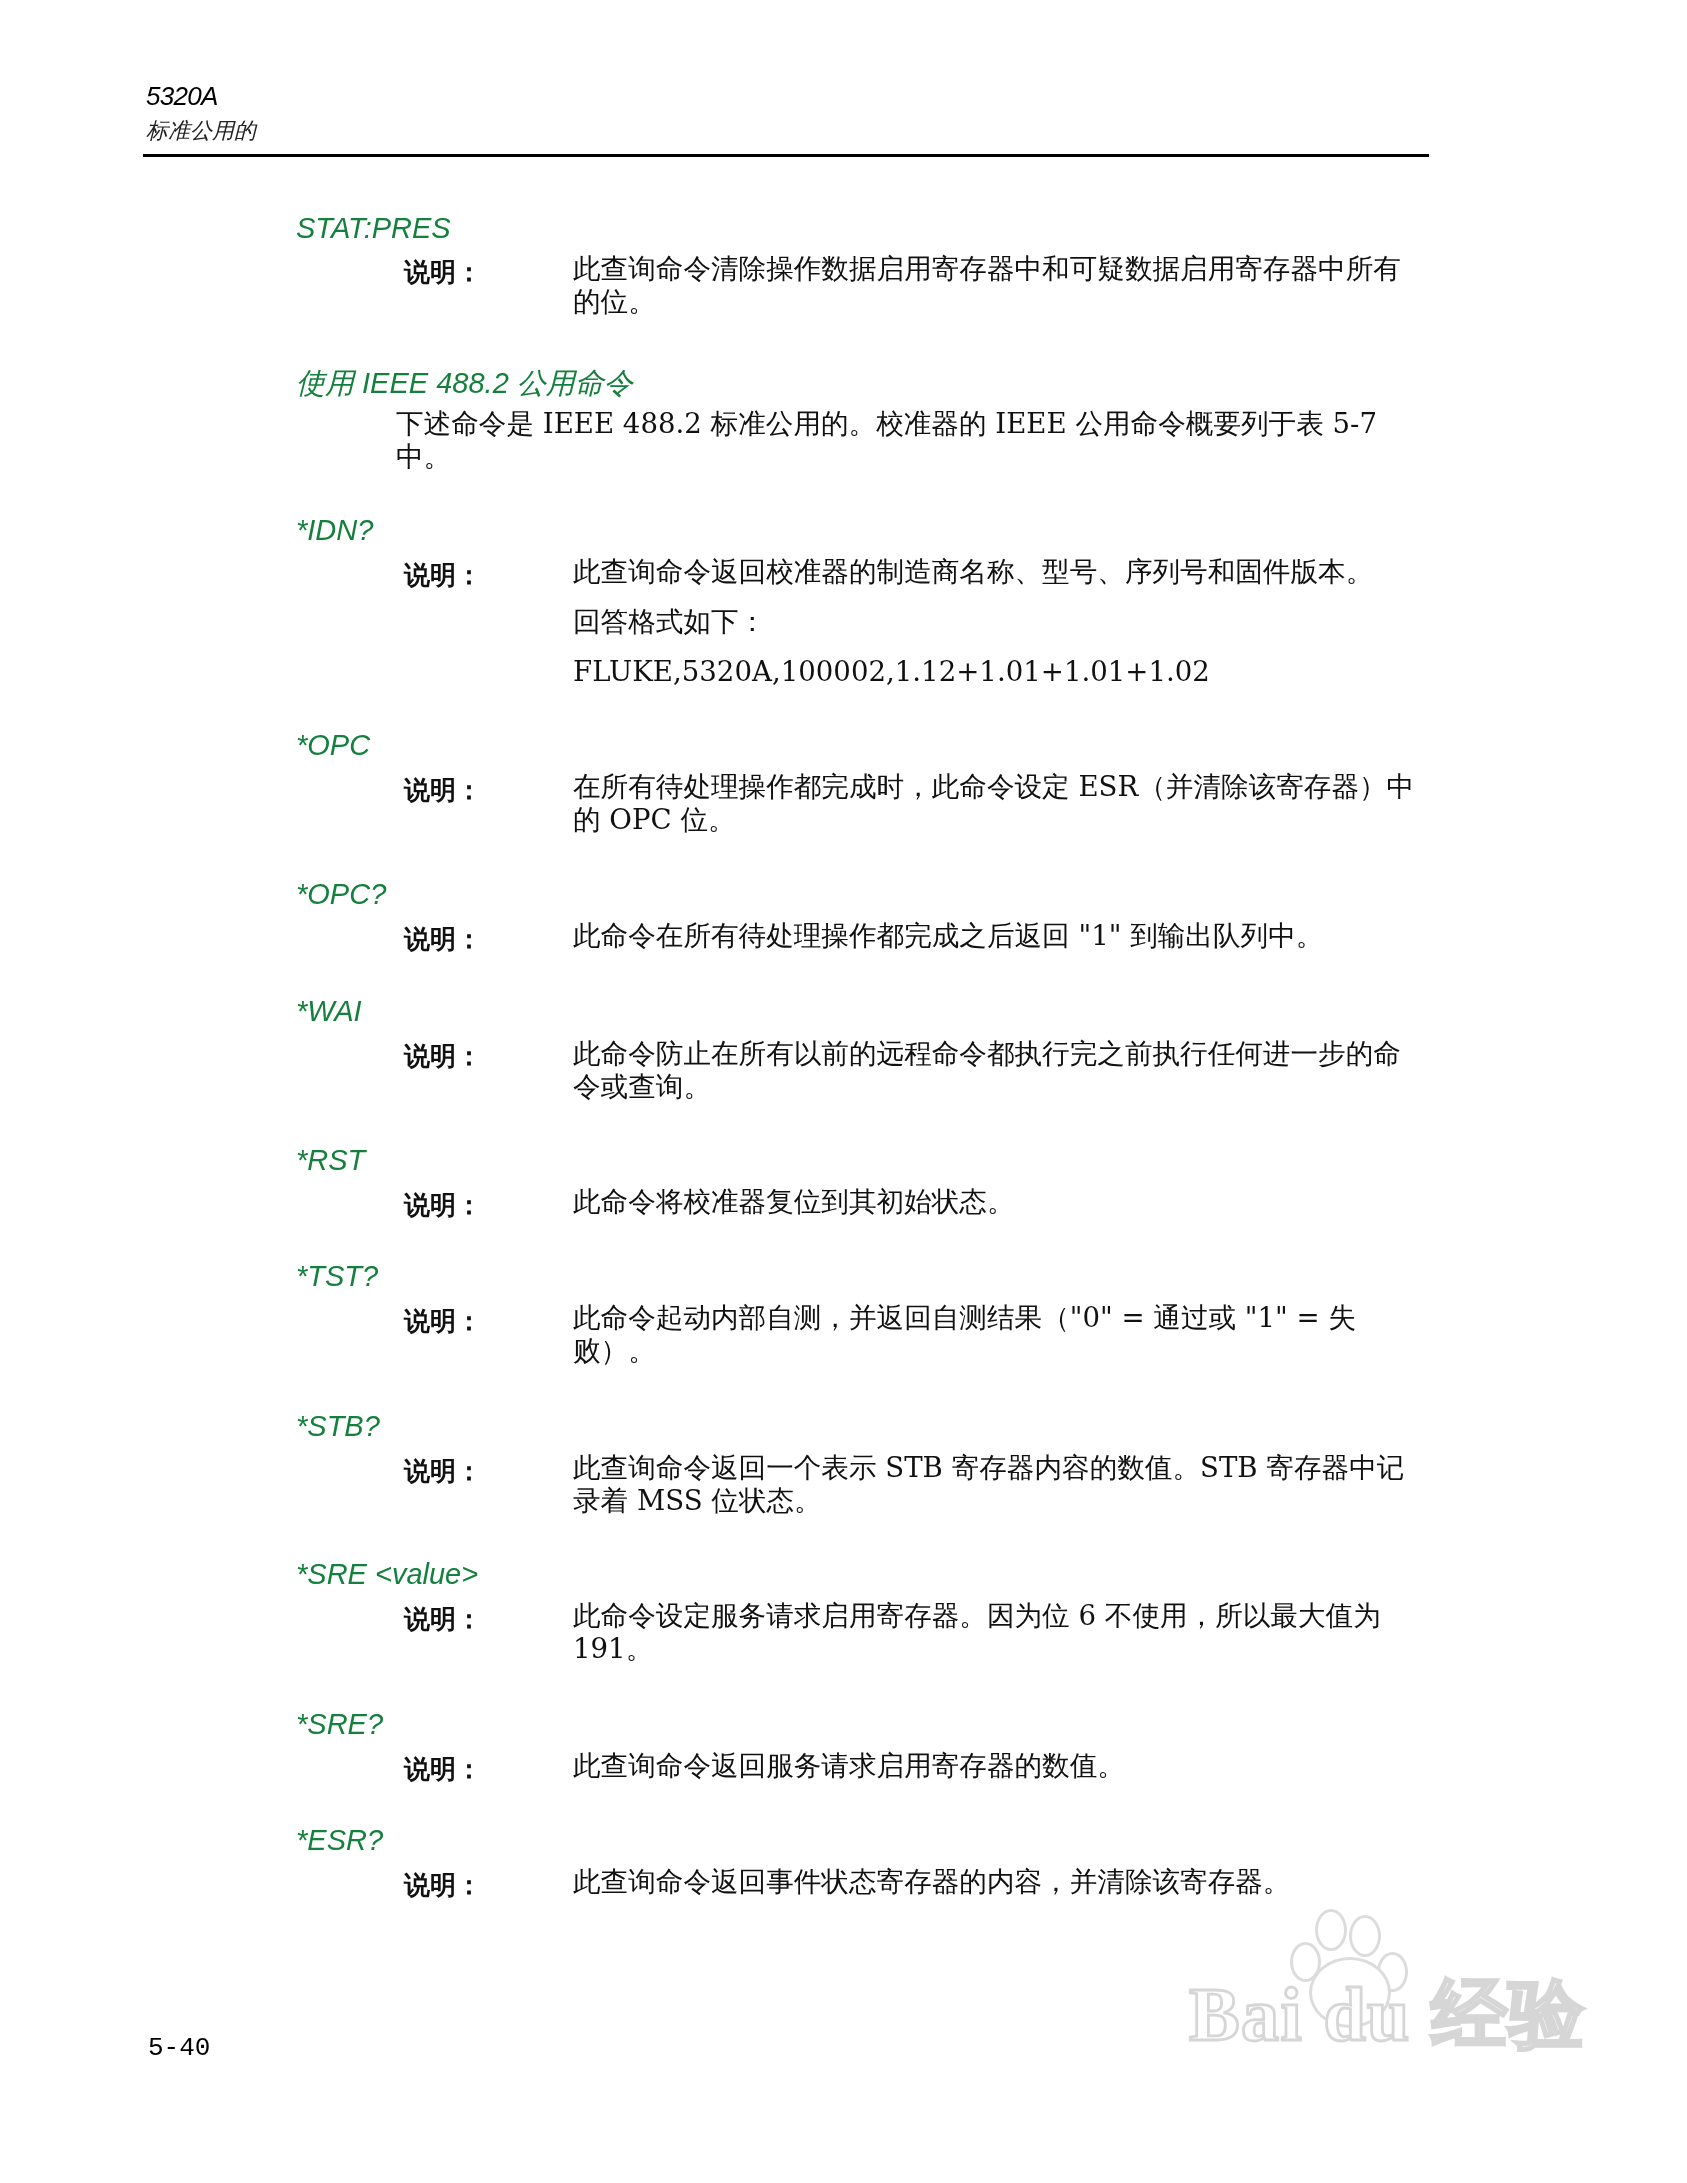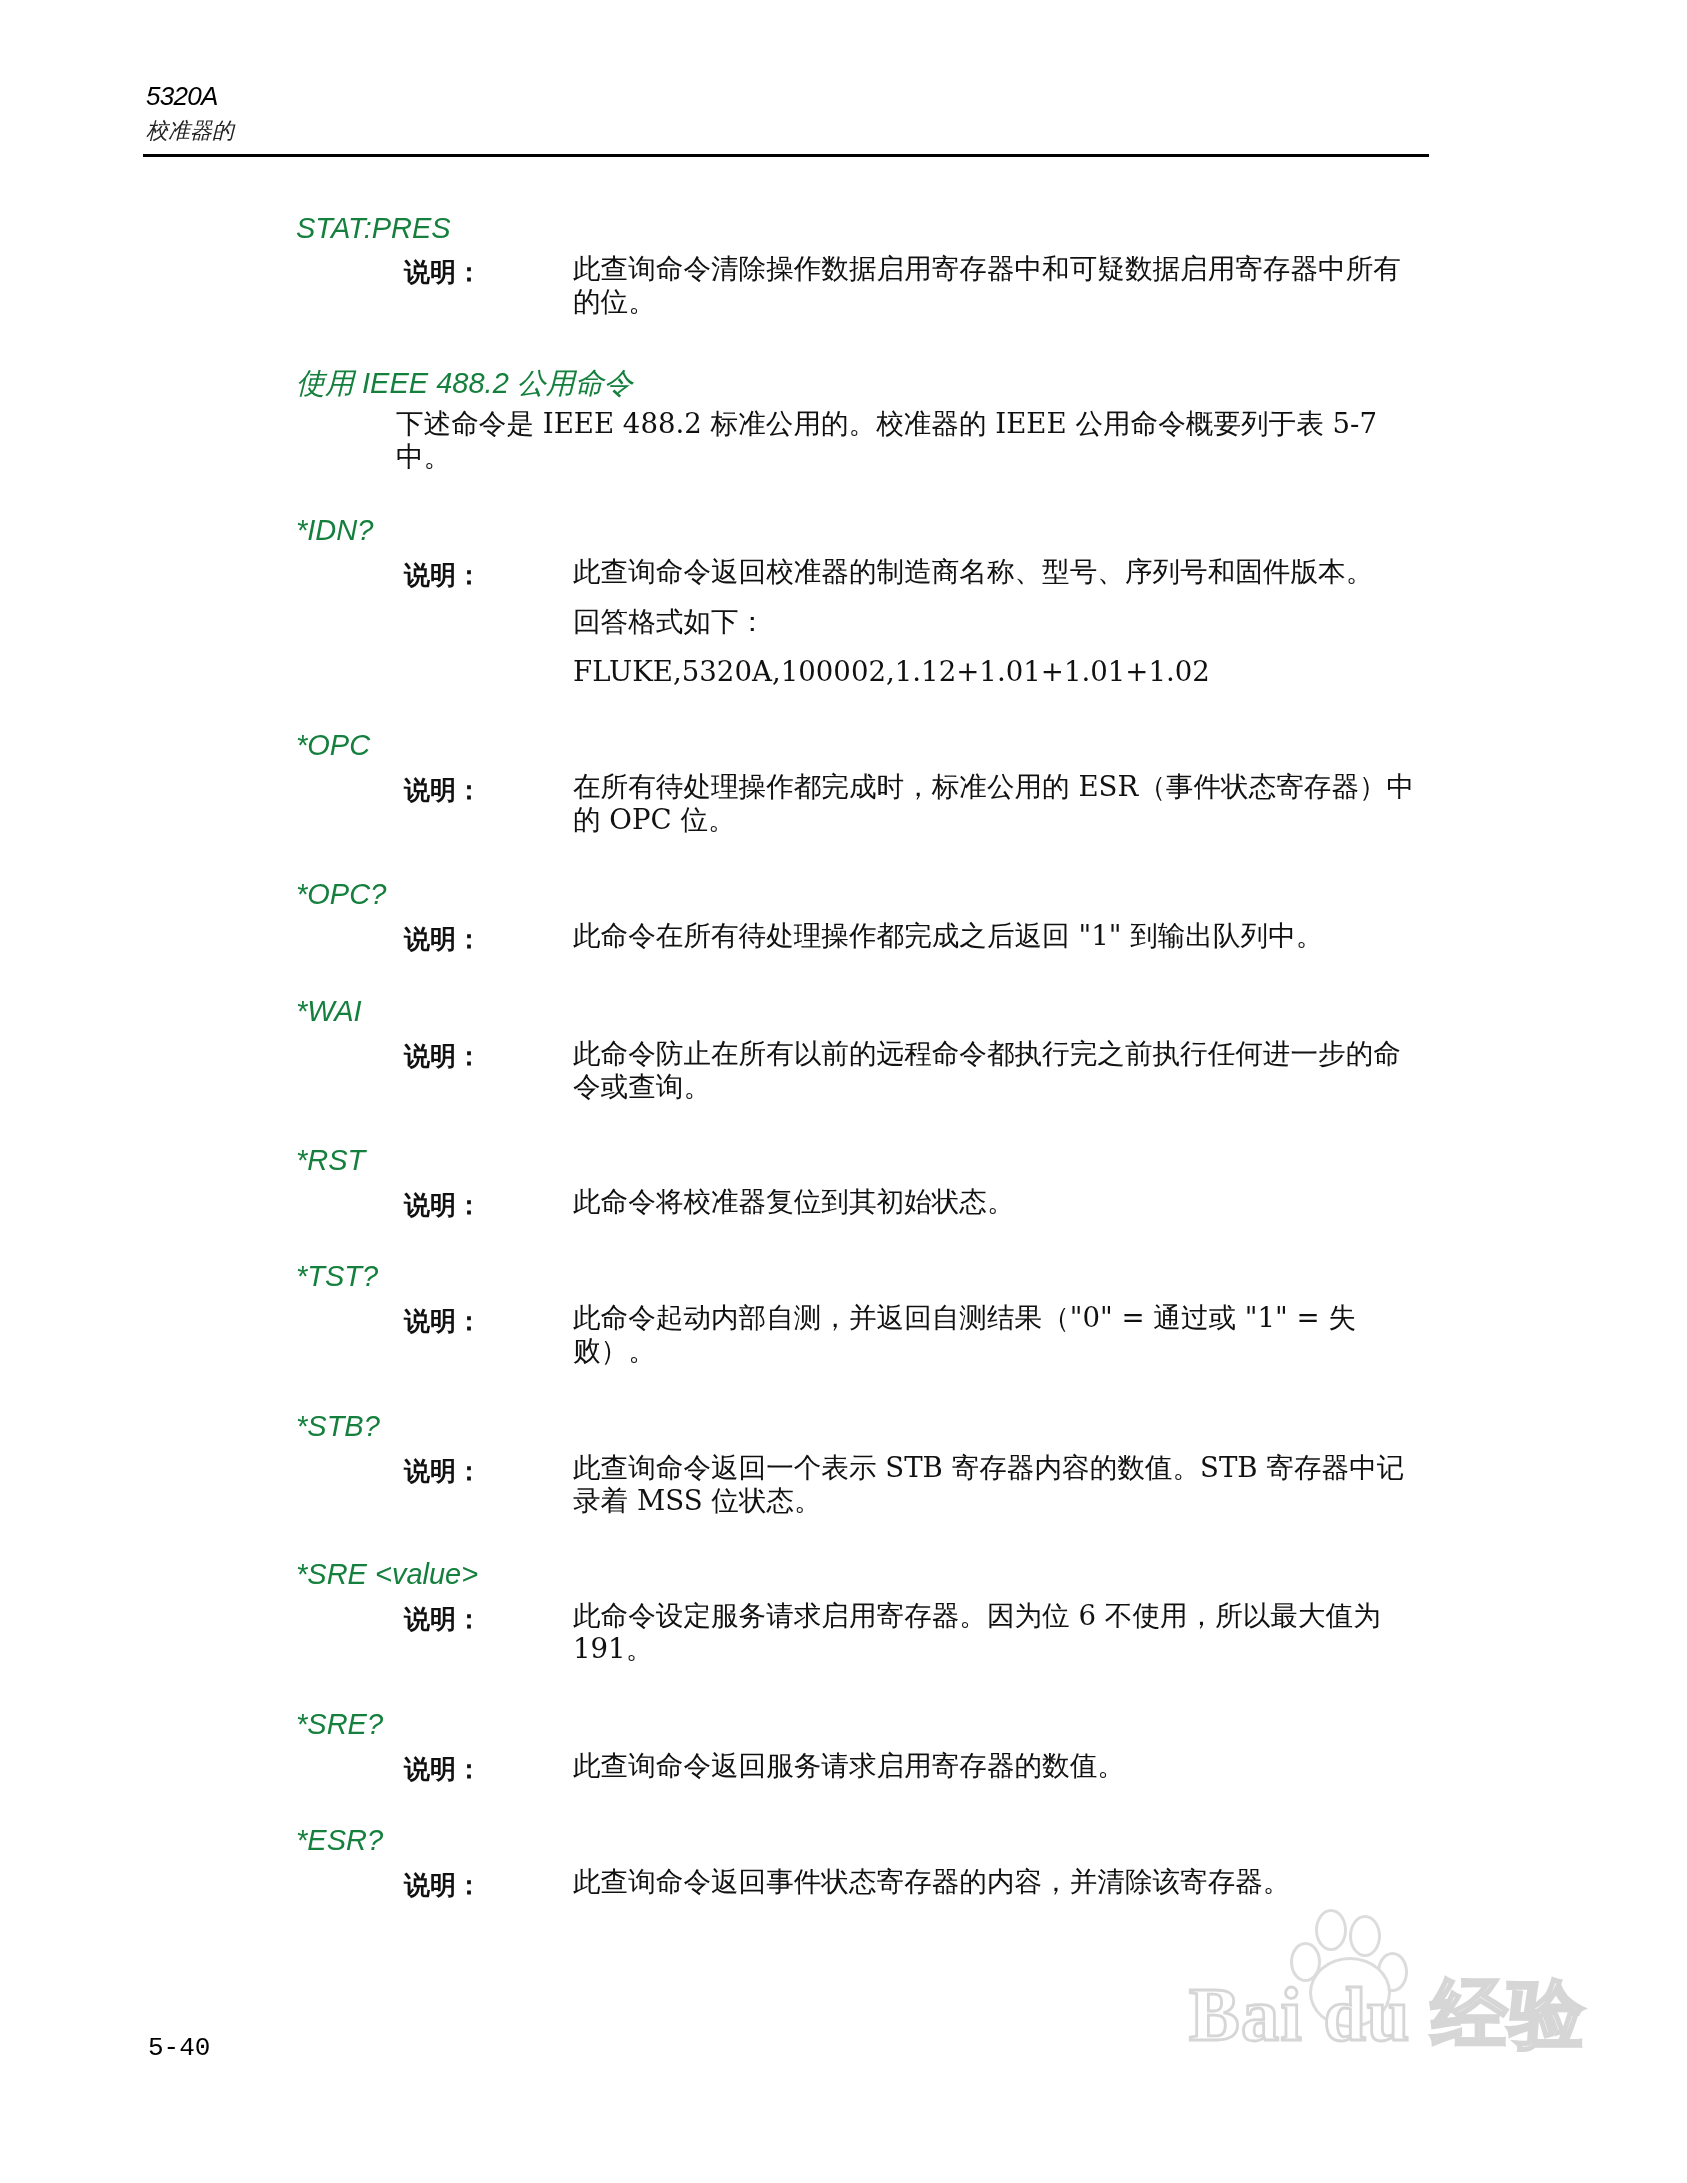--- a/index.html
+++ b/index.html
@@ -24,39 +24,39 @@
   .wm-brand { position: absolute; left: 17px; top: 55px; font-family: Liberation Serif, serif;
               font-weight: bold; font-size: 76px; color: #fff;
               -webkit-text-stroke: 2.8px #d6d6d6; letter-spacing: 1.4px; white-space: nowrap; }
   .wm-url { position: absolute; left: 6.9px; top: 141px; font-family: "Liberation Sans", sans-serif;
             font-size: 43px; color: #fff; -webkit-text-stroke: 2.1px #d6d6d6; white-space: nowrap; }
 </style>
 </head>
 <body>
 
 <div class="abs hdr-model">5320A</div>
-<div class="abs hdr-sub">校准器的</div>
+<div class="abs hdr-sub">标准公用的</div>
 <div class="abs hdr-rule"></div>
 
 <div class="abs h-red" style="top:212px">STAT:PRES</div>
 <div class="abs lbl" style="top:255px">说明：</div>
 <div class="abs body" style="top:252px">此查询命令清除操作数据启用寄存器中和可疑数据启用寄存器中所有的位。</div>
 
 <div class="abs h-red" style="top:364px">使用 IEEE 488.2 公用命令</div>
 <div class="abs intro" style="top:407px">下述命令是 IEEE 488.2 标准公用的。校准器的 IEEE 公用命令概要列于表 5-7 中。</div>
 
 <div class="abs h-red" style="top:514px">*IDN?</div>
 <div class="abs lbl" style="top:558px">说明：</div>
 <div class="abs body" style="top:555px">此查询命令返回校准器的制造商名称、型号、序列号和固件版本。</div>
 <div class="abs body" style="top:605px">回答格式如下：</div>
 <div class="abs body" style="top:655px">FLUKE,5320A,100002,1.12+1.01+1.01+1.02</div>
 
 <div class="abs h-red" style="top:729px">*OPC</div>
 <div class="abs lbl" style="top:773px">说明：</div>
-<div class="abs body" style="top:770px">在所有待处理操作都完成时，标准公用的 ESR（事件状态寄存器）中的 OPC 位。</div>
+<div class="abs body" style="top:770px">在所有待处理操作都完成时，此命令设定 ESR（并清除该寄存器）中的 OPC 位。</div>
 
 <div class="abs h-red" style="top:878px">*OPC?</div>
 <div class="abs lbl" style="top:922px">说明：</div>
 <div class="abs body" style="top:919px">此命令在所有待处理操作都完成之后返回 "1" 到输出队列中。</div>
 
 <div class="abs h-red" style="top:995px">*WAI</div>
 <div class="abs lbl" style="top:1039px">说明：</div>
 <div class="abs body" style="top:1037px">此命令防止在所有以前的远程命令都执行完之前执行任何进一步的命令或查询。</div>
 
 <div class="abs h-red" style="top:1144px">*RST</div>

